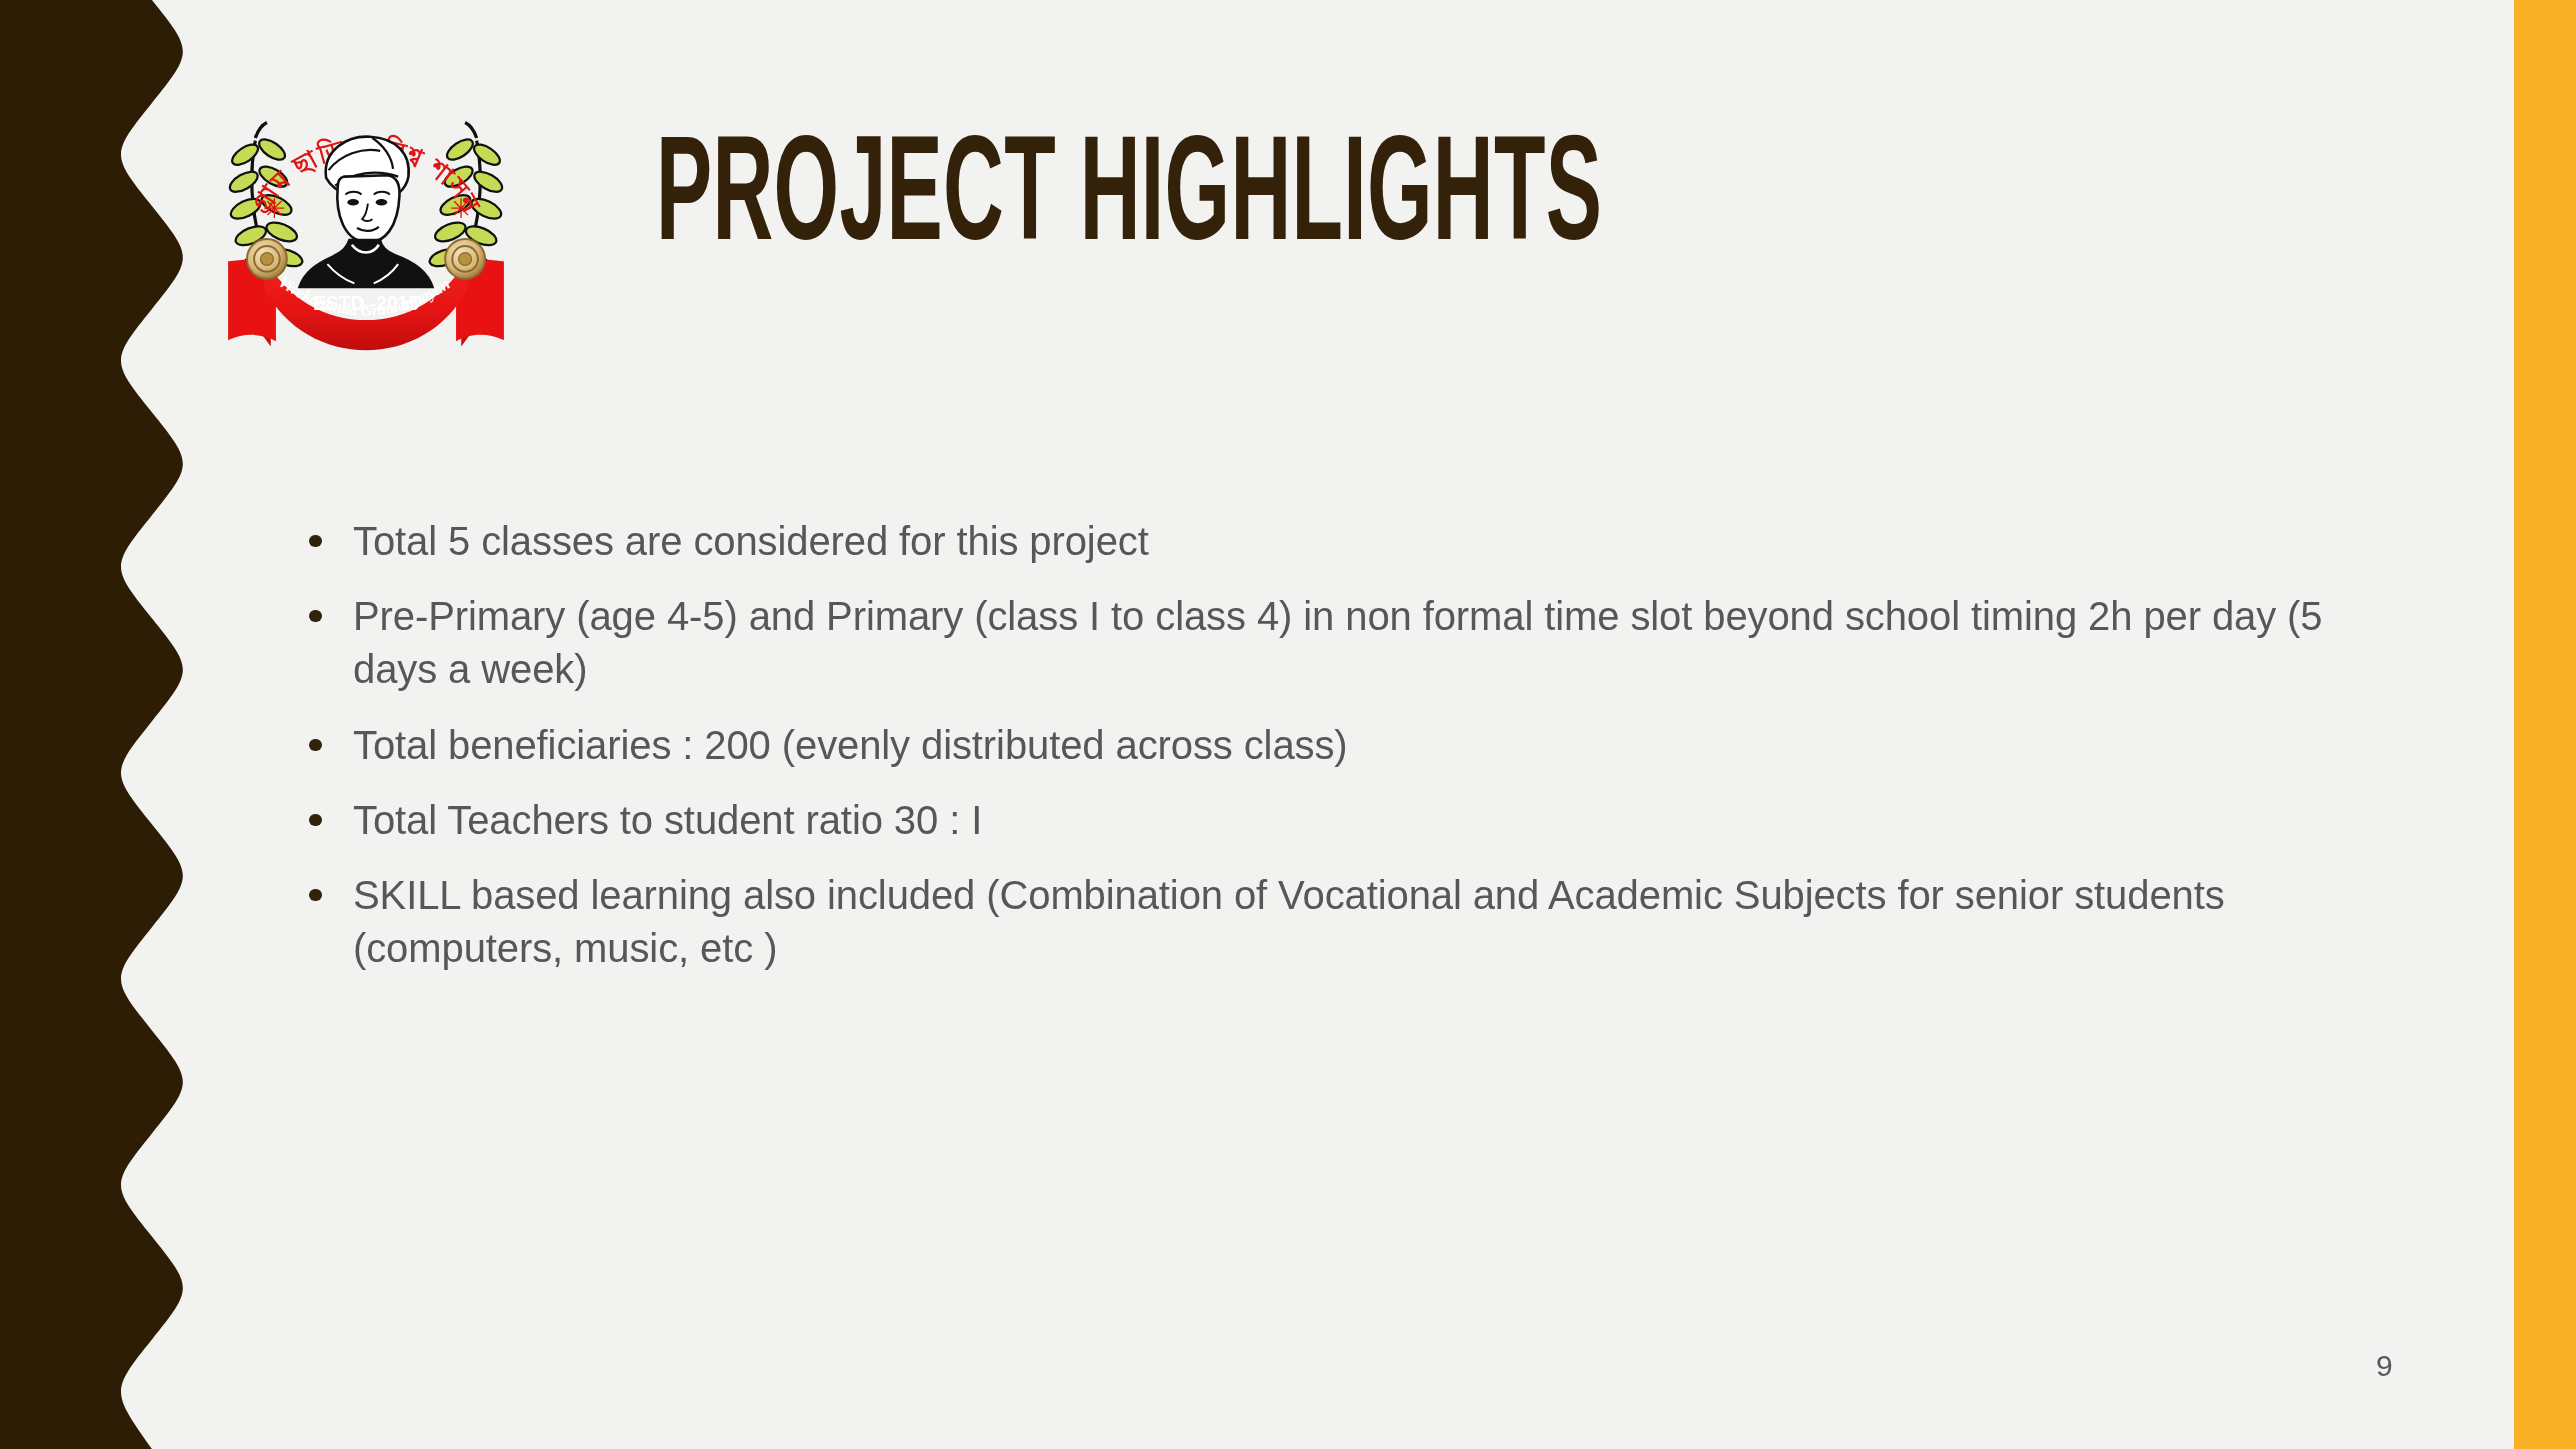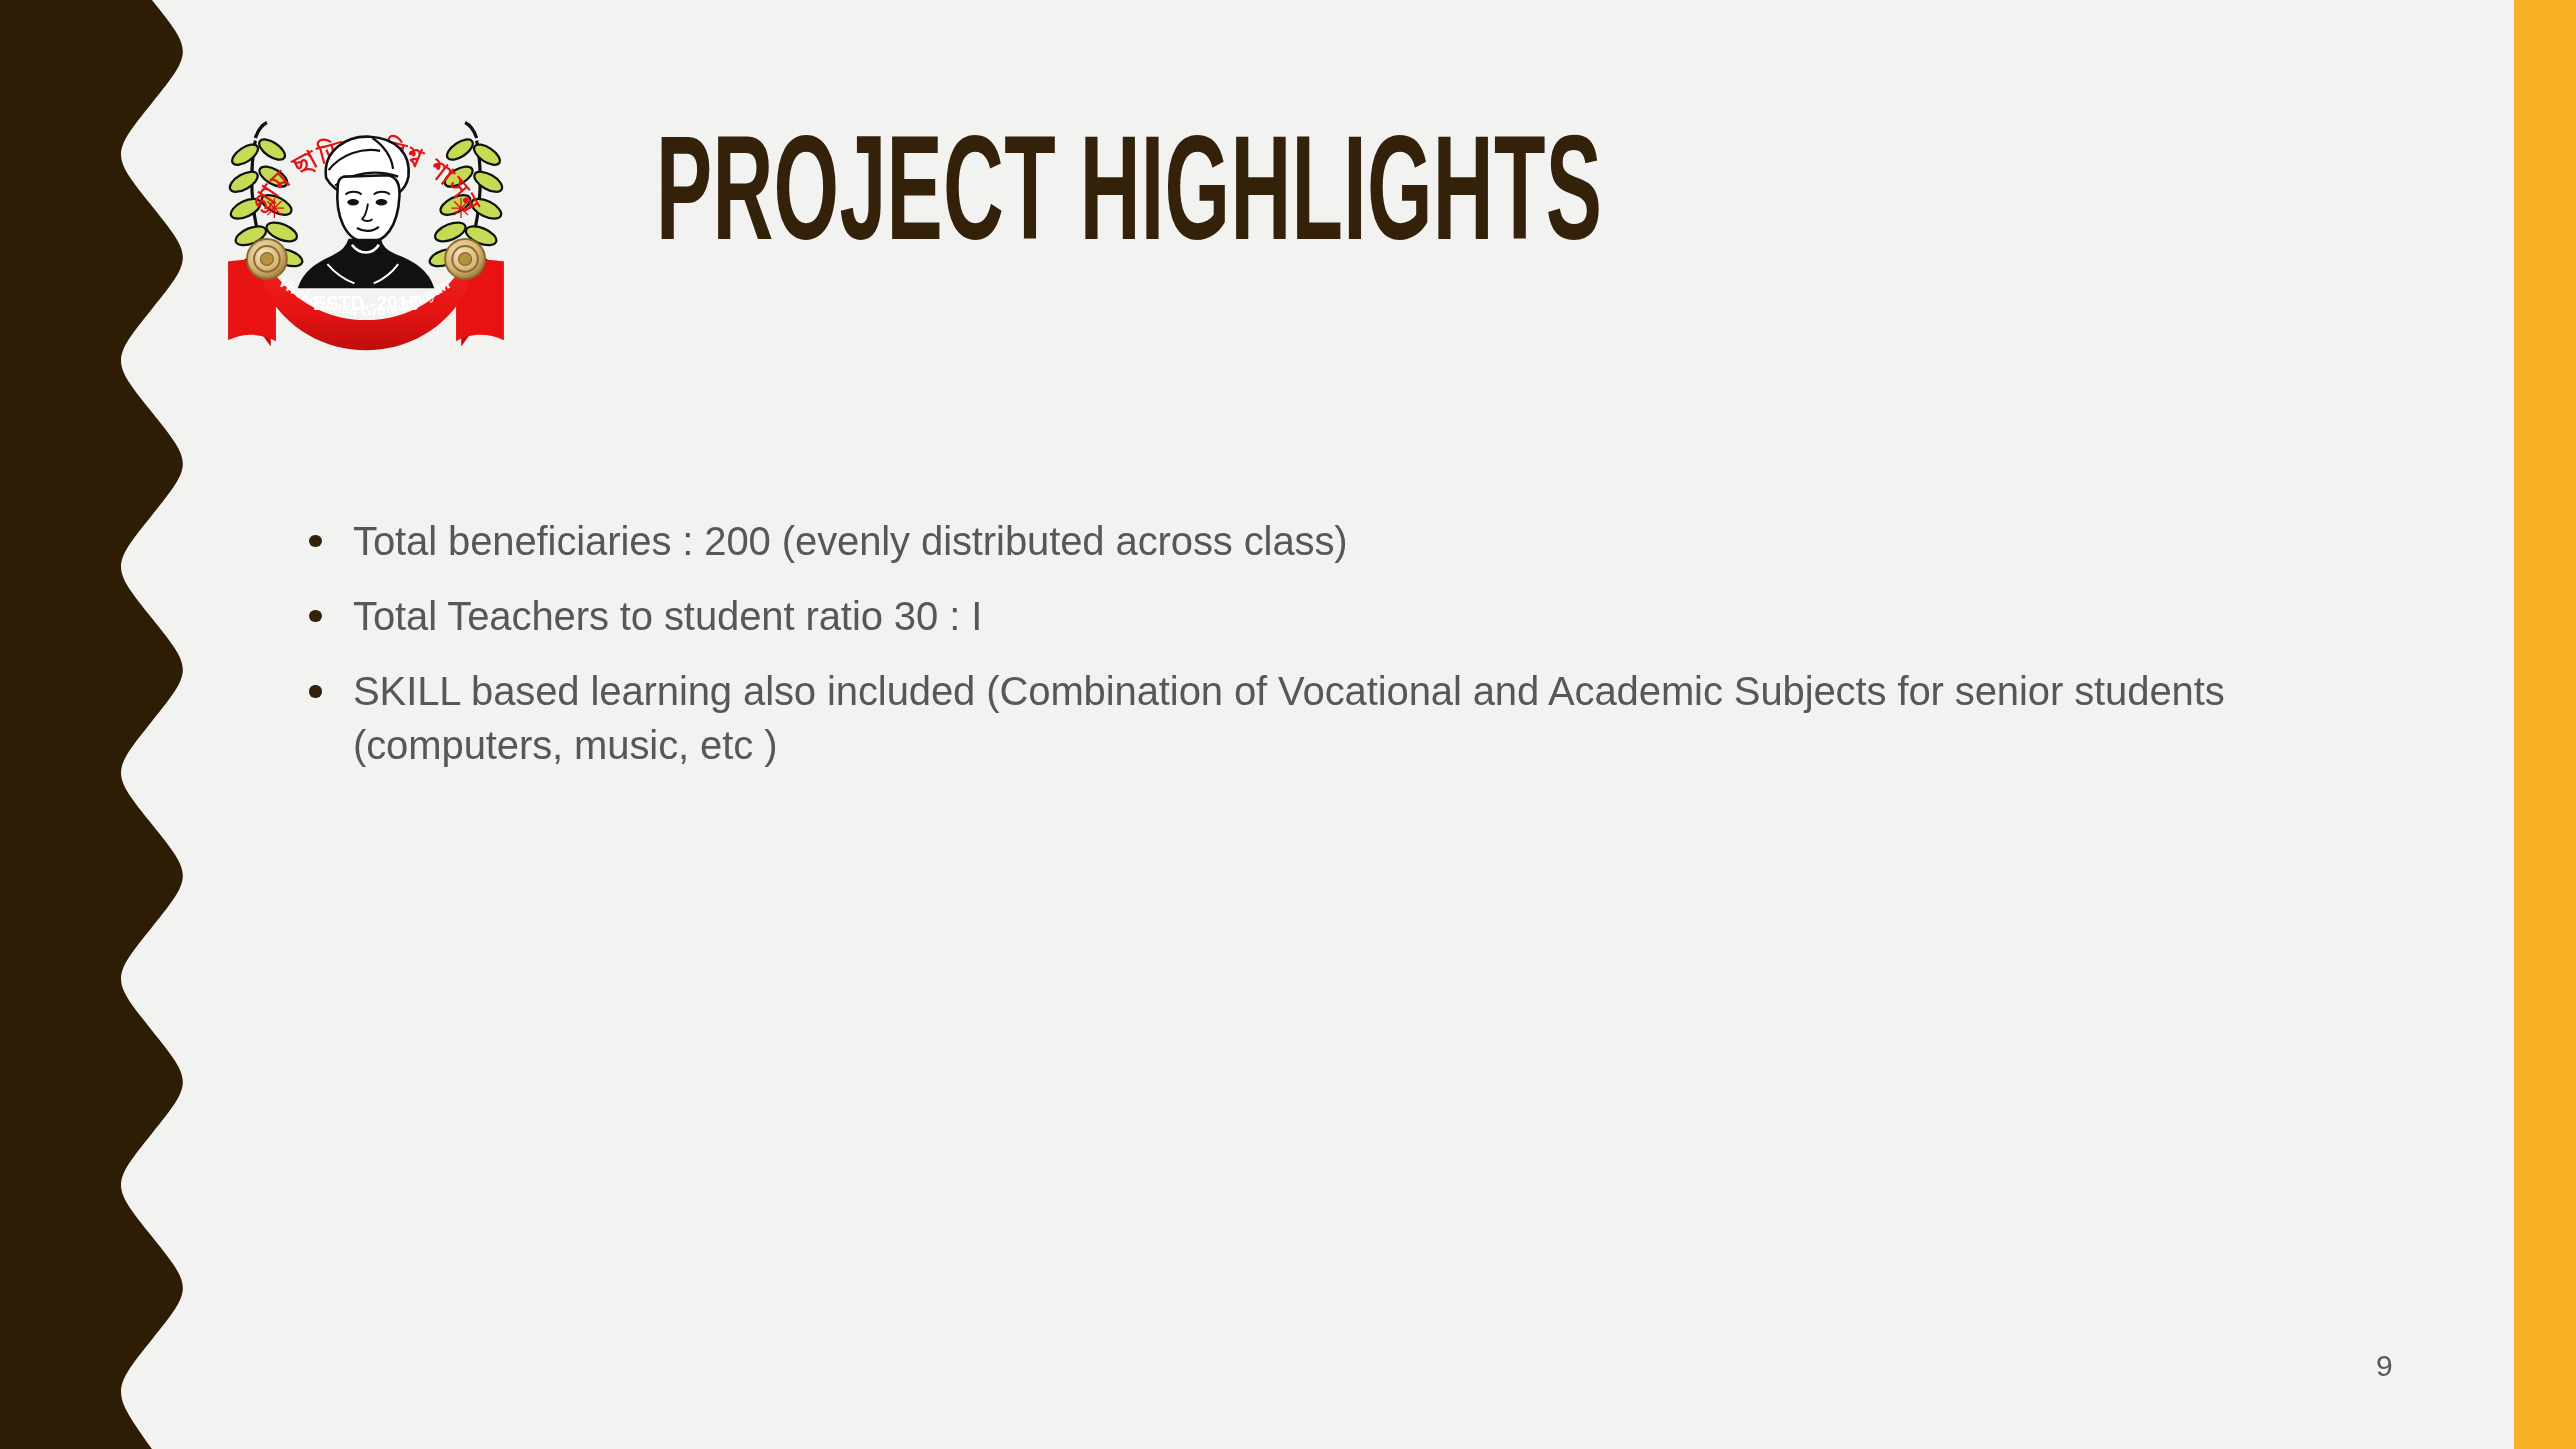--- a/index.html
+++ b/index.html
@@ -248,20 +248,28 @@
         </text>
       </g>
     </svg>
   </div>
 
   <div id="title">PROJECT HIGHLIGHTS</div>
 
   <div id="body">
     <div class="bullet-row">
       <span class="bullet-dot"></span>
+      <span class="bullet-text">Total 5 classes are considered for this project</span>
+    </div>
+    <div class="bullet-row">
+      <span class="bullet-dot"></span>
+      <span class="bullet-text">Pre-Primary (age 4-5) and Primary (class I to class 4) in non formal time slot beyond school timing 2h per day (5 days a week)</span>
+    </div>
+    <div class="bullet-row">
+      <span class="bullet-dot"></span>
       <span class="bullet-text">Total beneficiaries :  200 (evenly distributed across class)</span>
     </div>
     <div class="bullet-row">
       <span class="bullet-dot"></span>
       <span class="bullet-text">Total Teachers to student ratio   30 : I</span>
     </div>
     <div class="bullet-row">
       <span class="bullet-dot"></span>
       <span class="bullet-text">SKILL based learning  also included (Combination of Vocational and Academic Subjects for senior students (computers, music, etc )</span>
     </div>

